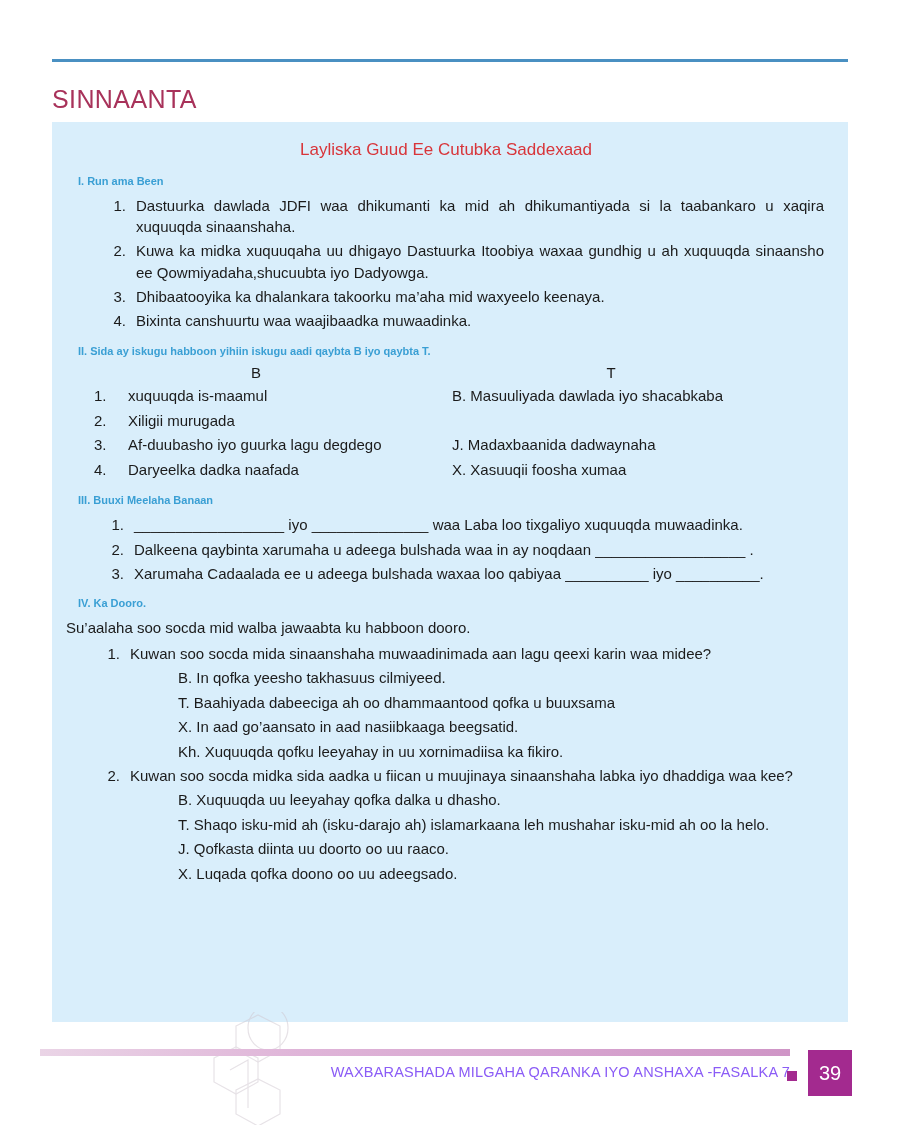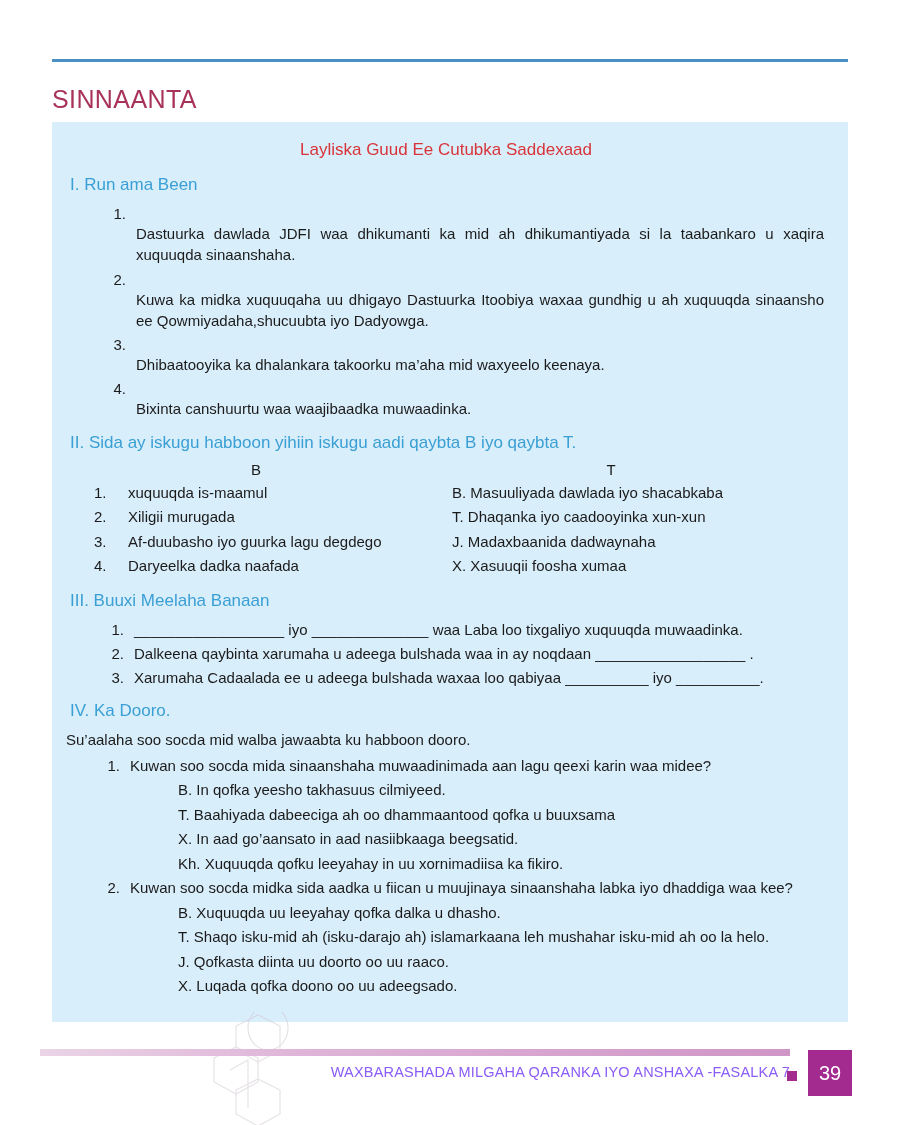--- a/index.html
+++ b/index.html
@@ -58,23 +58,24 @@
 
   .panel-title {
     text-align: center;
     color: #d8353a;
     font-size: 17px;
     margin: 6px 0 14px 0;
   }
 
   .sec-head {
     color: #3a9fd4;
-    font-size: 17px;
-    margin: 0 0 6px 4px;
+    font-size: 11px;
+    margin: 0 0 6px 12px;
     line-height: 1.35;
+    font-weight: bold;
   }
 
   .sec-block { margin-bottom: 12px; }
 
   
   .row {
     display: flex;
     font-size: 15px;
     line-height: 1.42;
     margin-bottom: 3px;
@@ -84,21 +85,21 @@
     text-align: right;
     margin-right: 10px;
   }
   .row .body {
     flex: 1 1 auto;
   }
 
   
   .list-i .marker { width: 34px; }
   .list-i { margin-left: 26px; margin-right: 2px; }
-  .list-i .body { text-align: justify; margin-top: 20px; }
+  .list-i .body { text-align: justify; }
 
   
   .match-head {
     display: flex;
     font-size: 15px;
     margin: 4px 0 4px 0;
   }
   .match-head .col-b {
     width: 380px;
     text-align: center;
@@ -246,21 +247,20 @@
           <span class="marker">1.</span>
           <span>xuquuqda is-maamul</span>
         </span>
         <span class="right">B. Masuuliyada dawlada iyo shacabkaba</span>
       </div>
       <div class="match-row">
         <span class="left">
           <span class="marker">2.</span>
           <span>Xiligii murugada</span>
         </span>
-        <span class="right">T. Dhaqanka iyo caadooyinka xun-xun</span>
       </div>
       <div class="match-row">
         <span class="left">
           <span class="marker">3.</span>
           <span>Af-duubasho iyo guurka lagu degdego</span>
         </span>
         <span class="right">J. Madaxbaanida dadwaynaha</span>
       </div>
       <div class="match-row">
         <span class="left">

